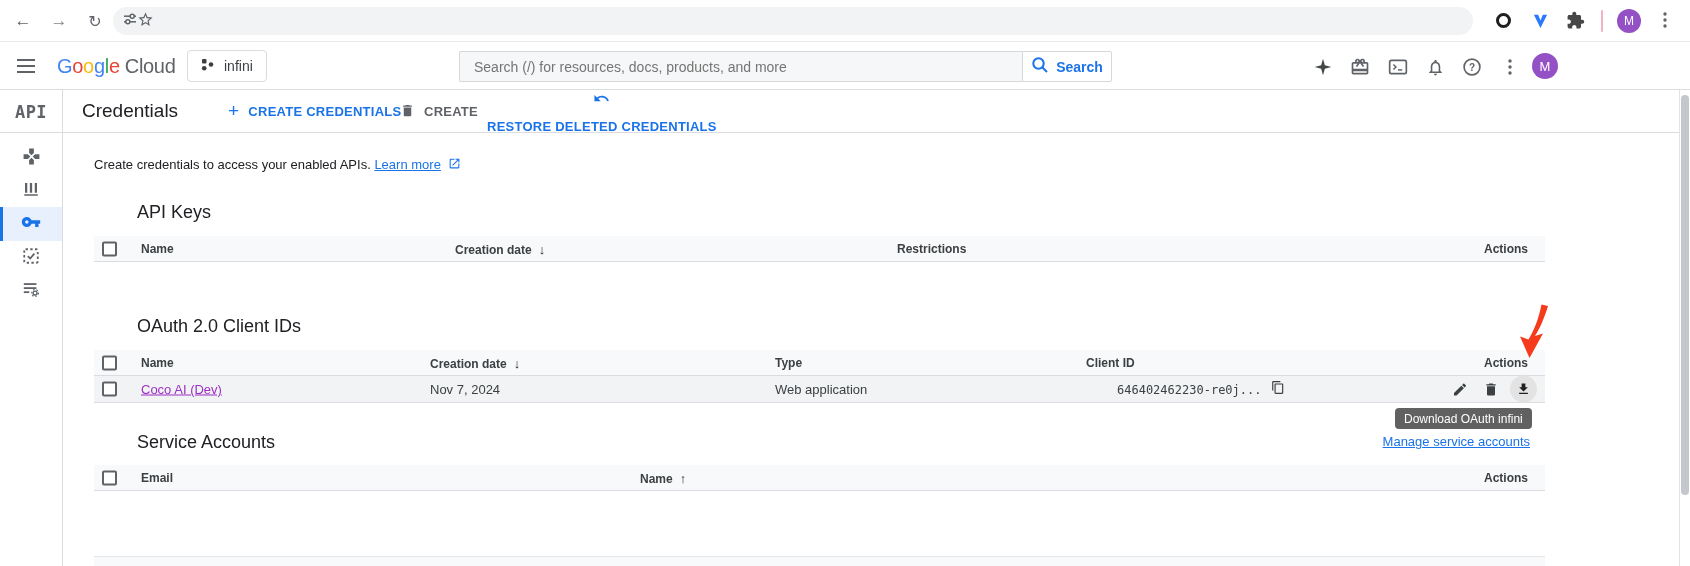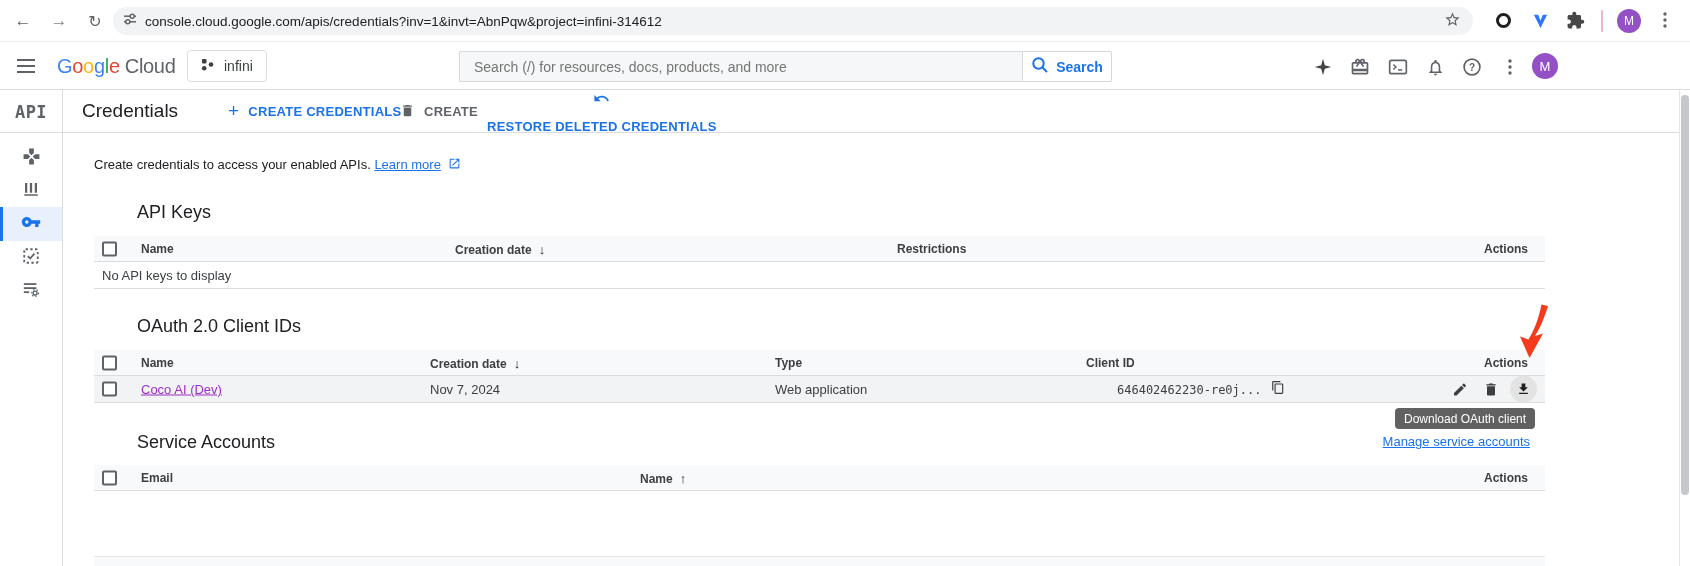--- a/index.html
+++ b/index.html
@@ -121,21 +121,20 @@
       <span>
         <svg width="14" height="14" viewBox="0 0 14 14">
             <g stroke="#5f6368" stroke-width="1.5" fill="#fff">
           <line x1="1" y1="4.2" x2="13" y2="4.2"></line>
               <circle cx="9.2" cy="4.2" r="2"></circle>
           <line x1="1" y1="9.8" x2="13" y2="9.8"></line>
               <circle cx="4.8" cy="9.8" r="2"></circle>
             </g>
           </svg>
       </span>
-      <input readonly="" value="console.cloud.google.com/apis/credentials?inv=1&amp;invt=AbnPqw&amp;project=infini-314612" style="">
       <span class="star">
         <svg width="17" height="17" viewBox="0 0 24 24">
             <path fill="#5f6368" d="M22 9.24l-7.19-.62L12 2 9.19 8.63 2 9.24l5.46 4.73L5.82 21 12 17.27 18.18 21l-1.63-7.03L22 9.24zM12 15.4l-3.76 2.27 1-4.28-3.32-2.88 4.38-.38L12 6.1l1.71 4.04 4.38.38-3.32 2.88 1 4.28L12 15.4z"></path>
           </svg>
       </span>
     </div>
     <div class="ext-ring"></div>
     <div class="ext-v">
       <svg width="17" height="17" viewBox="0 0 18 18">
           <polygon fill="#2979ff" points="2,3 9,17 16,3 11.5,3 9,9 6.5,3"></polygon>
@@ -326,23 +325,20 @@
   <div class="h-section" style="top:202px;">API Keys</div>
   <div class="thead" style="top:236px;">
     <span class="cell c-check cb"></span>
     <span class="cell c-name">Name</span>
     <span class="cell c-cre-api">
       <span>Creation date</span><span class="sort">↓</span>
     </span>
     <span class="cell c-restr">Restrictions</span>
     <span class="cell c-actions">Actions</span>
   </div>
-  <div class="trow" style="top:262px;">
-    <span class="cell c-empty">No API keys to display</span>
-  </div>
 
   <div class="h-section" style="top:316px;">OAuth 2.0 Client IDs</div>
   <div class="thead" style="top:350px;">
     <span class="cell c-check cb"></span>
     <span class="cell c-name">Name</span>
     <span class="cell c-cre-oa">
       <span>Creation date</span><span class="sort">↓</span>
     </span>
     <span class="cell c-type">Type</span>
     <span class="cell c-cid">Client ID</span>
@@ -374,21 +370,21 @@
       </span>
       <span class="act-ic act-dl">
         <svg width="15" height="15" viewBox="0 0 24 24">
             <path fill="#1f1f1f" d="M19 9h-4V3H9v6H5l7 7 7-7zM5 18v2h14v-2H5z"></path>
           </svg>
       </span>
     </span>
   </div>
 
   <div class="tooltip">
-    <span>Download OAuth client</span>
+    <span>Download OAuth infini</span>
   </div>
   <svg class="arrow-overlay" viewBox="0 0 1690 566">
     <path d="M1548 306 C1544 319 1540 328 1535 336 L1543 333.5 L1529.5 358 L1520 336.5 L1528.5 339.5 C1533.5 331 1538.5 320 1541.5 304.5 Z" fill="#f63b1c"></path>
   </svg>
 
   <div class="h-section" style="top:432px;">Service Accounts</div>
   <div class="manage">
     <span class="link">Manage service accounts</span>
   </div>
   <div class="thead" style="top:465px;">

